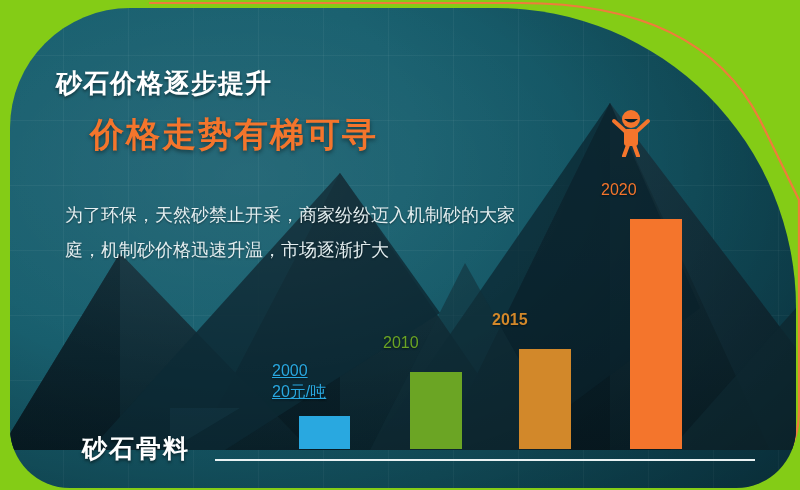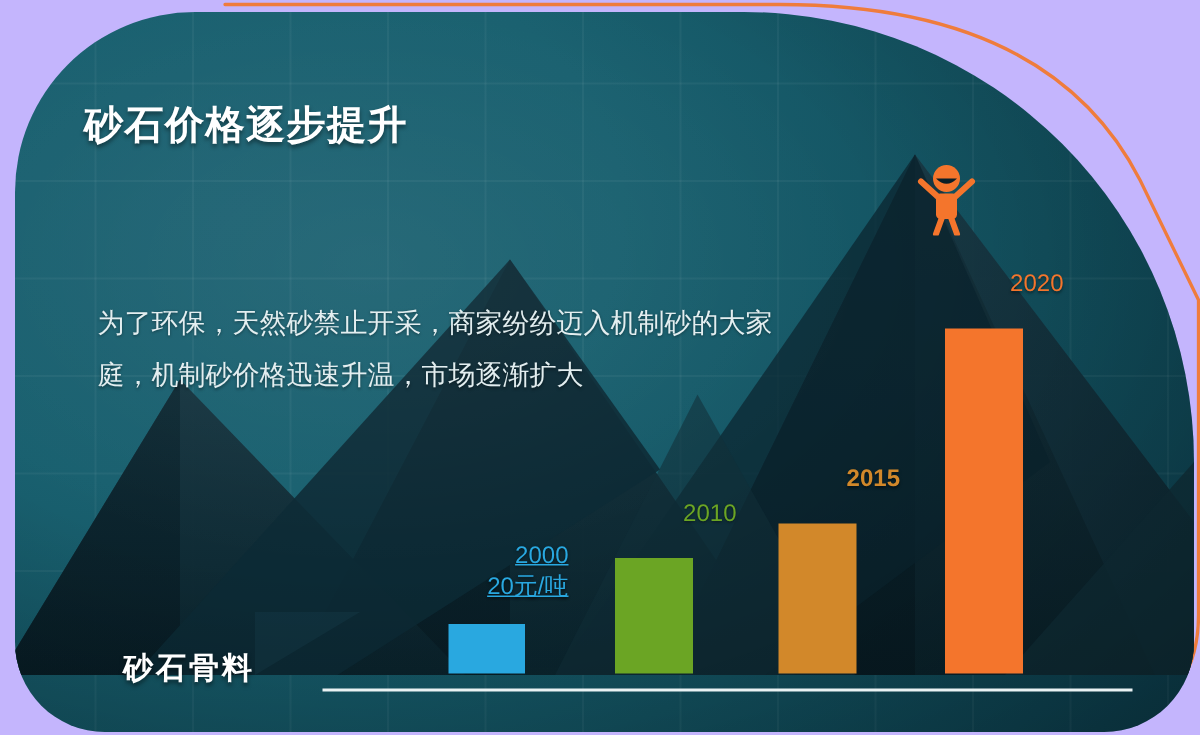--- a/index.html
+++ b/index.html
@@ -2,21 +2,21 @@
 <html><head>
 <meta charset="utf-8">
 <style>
   html,body{margin:0;padding:0;}
   body{
     width:800px;height:490px;
     background:#ffffff;
     font-family:"Liberation Sans","DejaVu Sans",sans-serif;
     overflow:hidden;
   }
-  #stage{position:relative;width:800px;height:490px;overflow:hidden;background:#c4b5fd;}
+  #stage{position:relative;width:800px;height:490px;overflow:hidden;background:#84cc16;}
 
   
   .arc-layer{position:absolute;inset:0;}
 
   
   .panel{
     position:absolute;
     left:10px;top:8px;
     width:786px;height:480px;
     border-top-left-radius:120px;
@@ -60,38 +60,38 @@
     text-shadow:0 2px 4px rgba(0,0,0,.45);
     white-space:nowrap;
   }
   .body-copy{
     position:absolute;left:55px;top:190px;width:460px;
     font-size:18px;line-height:35px;color:#e3eef0;
     text-shadow:0 1px 2px rgba(0,0,0,.4);
   }
   .brand{
     position:absolute;left:72px;top:424px;
-    font-size:20px;font-weight:bold;color:#ffffff;
+    font-size:25px;font-weight:bold;color:#ffffff;
     letter-spacing:2px;
     text-shadow:0 2px 3px rgba(0,0,0,.5);
     white-space:nowrap;
     text-align:right;
   }
 
   
   .axis{
     position:absolute;left:205px;top:451px;width:540px;height:2px;
     background:#e9f2f3;
   }
 
   
   .bar{position:absolute;bottom:39px;}
   .bar-label{
     position:absolute;
-    text-align:right;
+    text-align:left;
     font-size:16px;line-height:21px;
     white-space:nowrap;
     text-shadow:0 1px 2px rgba(0,0,0,.5);
   }
 
   
   .figure{position:absolute;left:601px;top:101px;width:40px;height:48px;}
 </style>
 </head>
 <body>
@@ -147,20 +147,21 @@
       <circle cx="20" cy="10" r="9" fill="#f4752c"></circle>
       <path d="M13 10 q7 7 14 0 z" fill="#0a1f27"></path>
       <rect x="13" y="20" width="14" height="17" rx="3" fill="#f4752c"></rect>
       <path d="M14 22 L3 12" stroke="#f4752c" stroke-width="4" stroke-linecap="round"></path>
       <path d="M26 22 L37 12" stroke="#f4752c" stroke-width="4" stroke-linecap="round"></path>
       <path d="M17 36 L13 47" stroke="#f4752c" stroke-width="4" stroke-linecap="round"></path>
       <path d="M23 36 L27 47" stroke="#f4752c" stroke-width="4" stroke-linecap="round"></path>
     </svg>
 
     <div class="headline">砂石价格逐步提升</div>
+    <div class="subhead">价格走势有梯可寻</div>
     <div class="body-copy">为了环保，天然砂禁止开采，商家纷纷迈入机制砂的大家庭，机制砂价格迅速升温，市场逐渐扩大</div>
     <div class="brand">砂石骨料</div>
 
     <div class="axis"></div>
 
     <div id="bars">
         <div class="bar" style="left: 289px; width: 51px; height: 33px; background: rgb(41, 168, 224);"></div>
         <div class="bar-label" style="left: 262px; top: 352px; width: 107px; color: rgb(41, 168, 224); text-decoration: underline;">
           <div>2000</div>
           <div>20元/吨</div>

